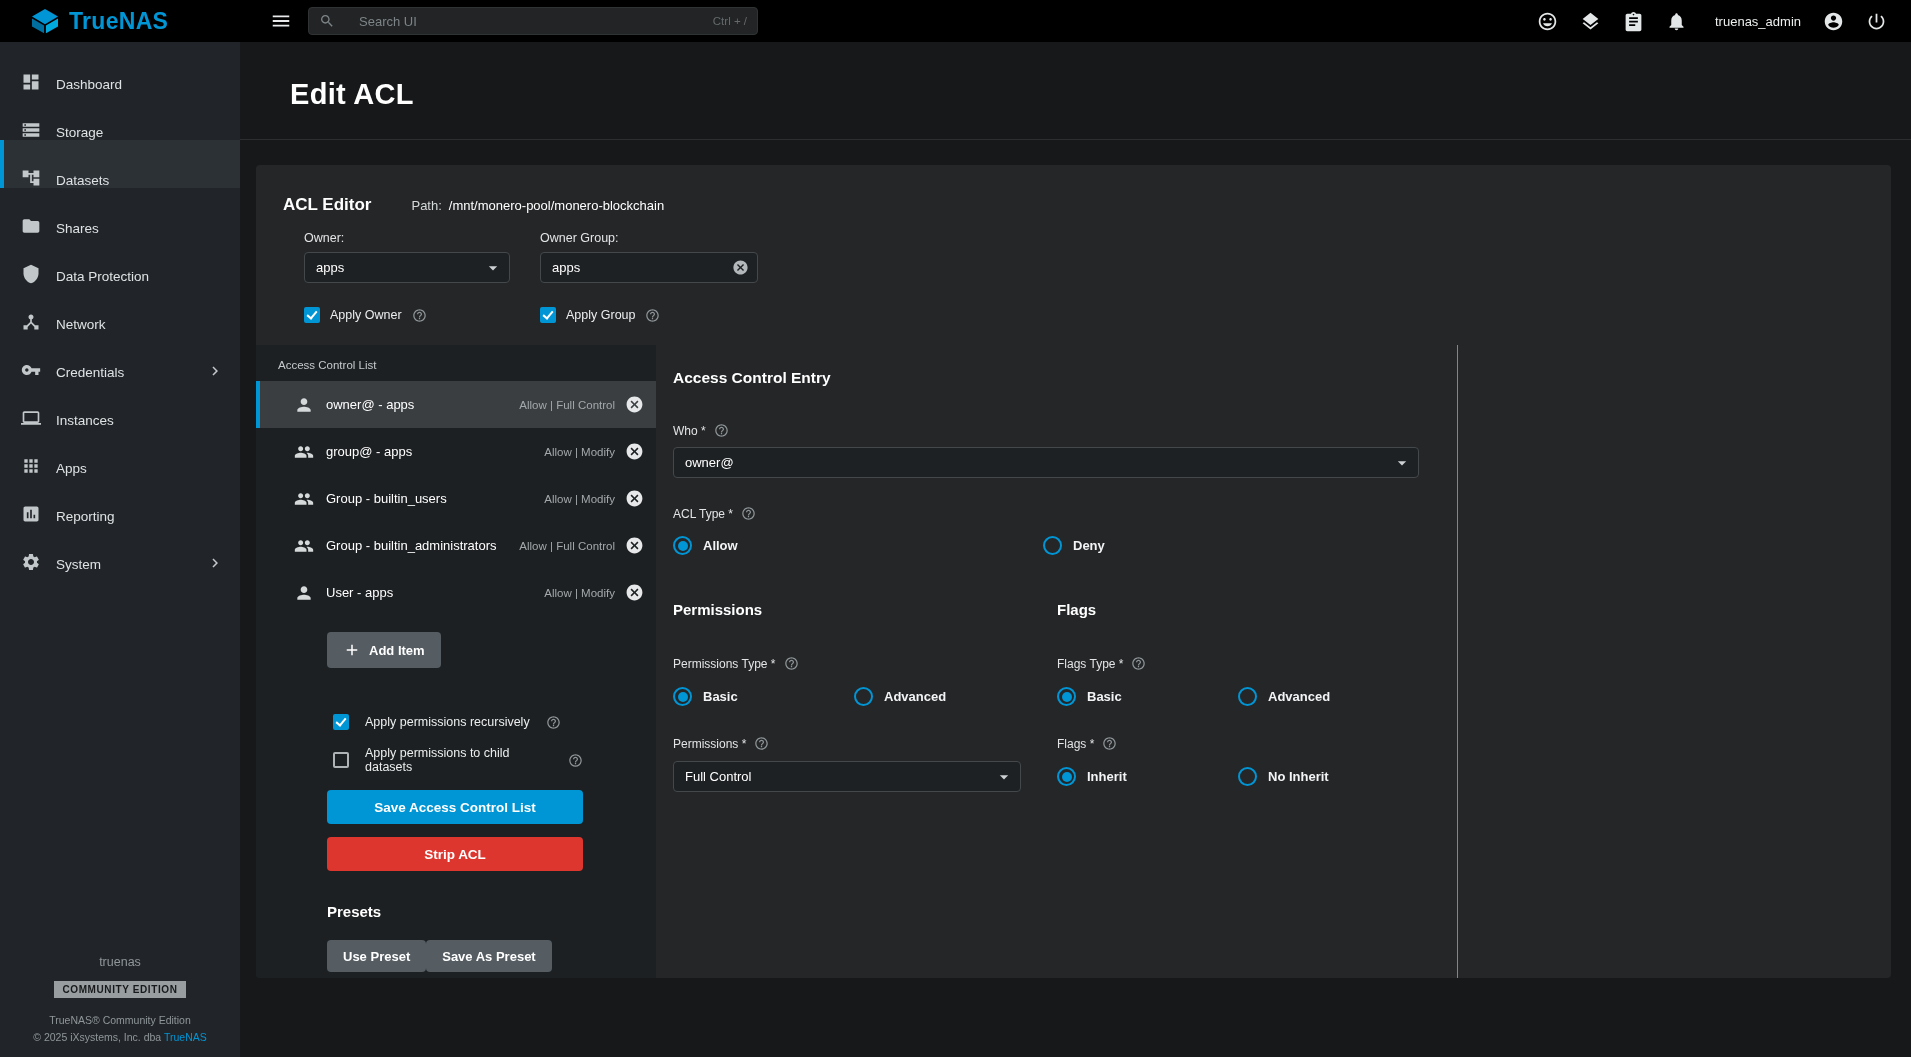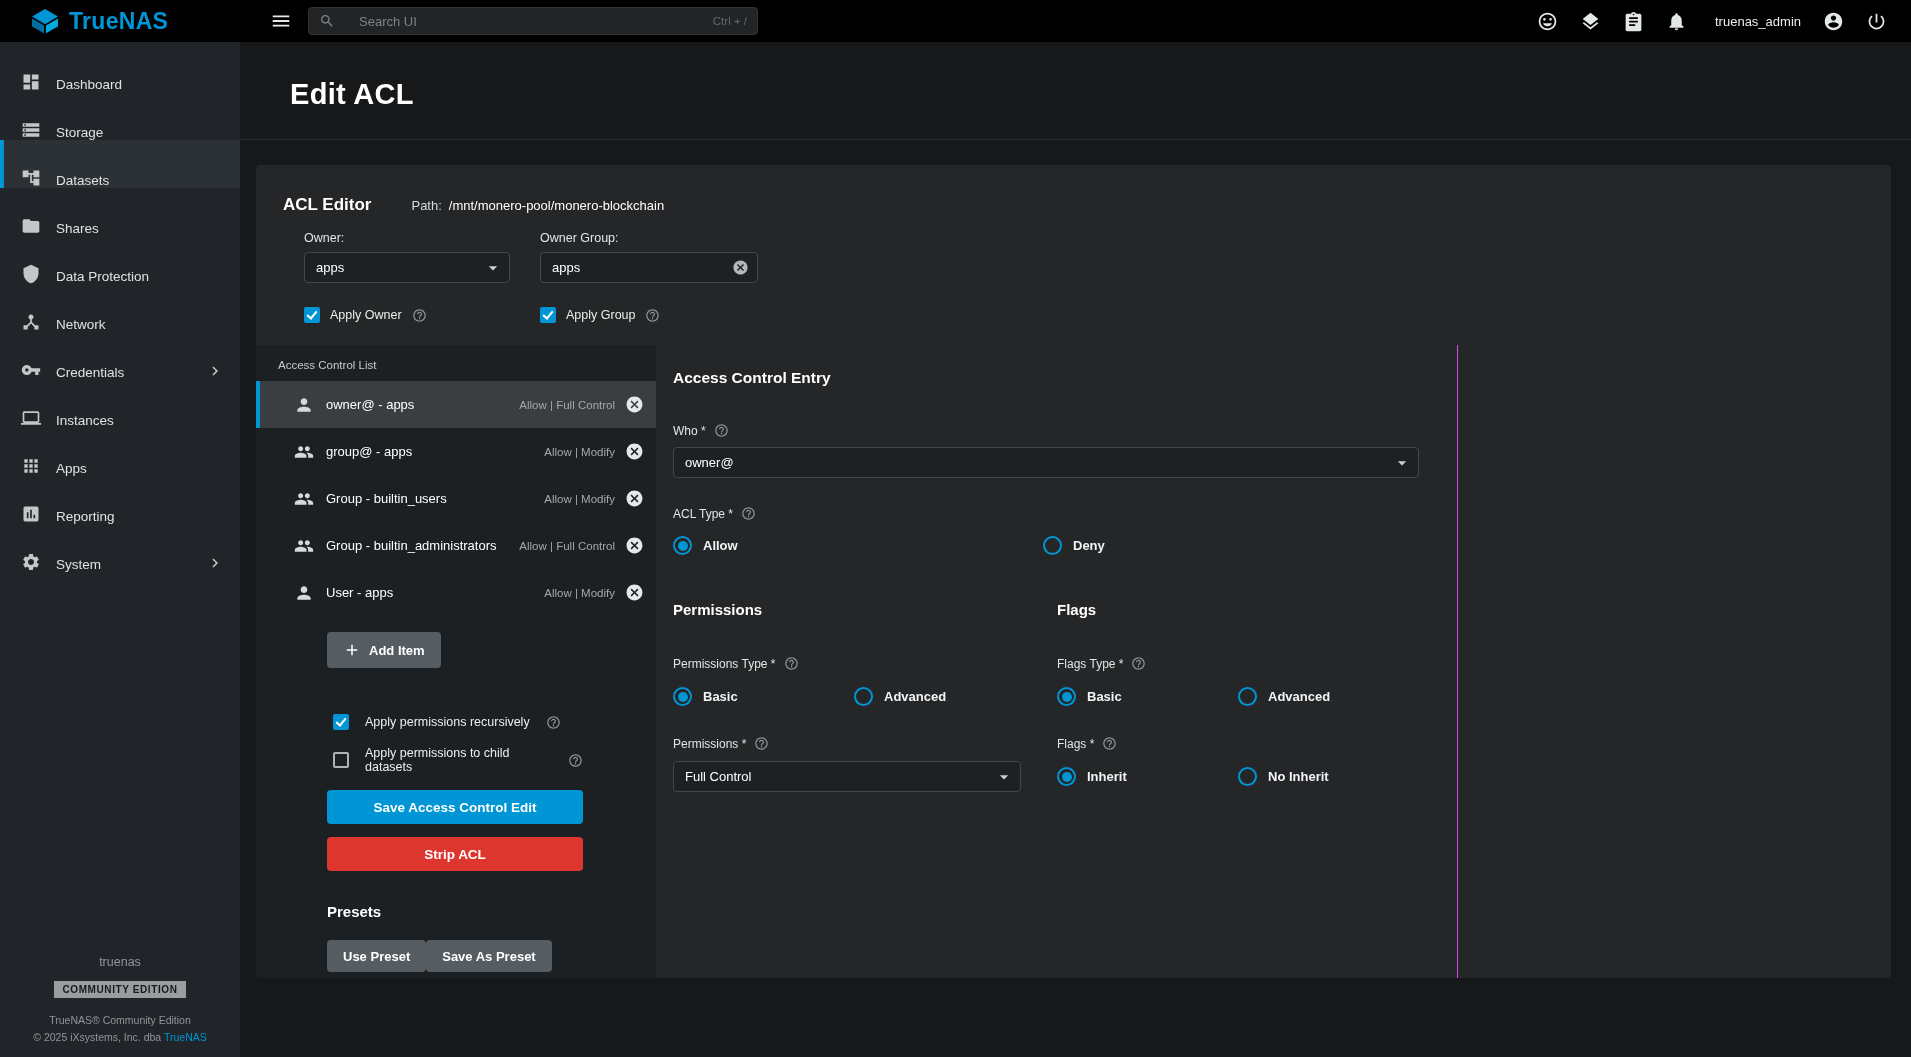--- a/index.html
+++ b/index.html
@@ -467,21 +467,21 @@
               </div>
               <div class="check-row">
                 <span class="checkbox unchecked"></span>
                 <span class="check-label">Apply permissions to child datasets</span>
                 <span class="help-icon">
                     <svg viewBox="0 0 24 24" fill="currentColor">
                       <path d="M11 18h2v-2h-2v2zm1-16C6.48 2 2 6.48 2 12s4.48 10 10 10 10-4.48 10-10S17.52 2 12 2zm0 18c-4.41 0-8-3.59-8-8s3.59-8 8-8 8 3.59 8 8-3.59 8-8 8zm0-14c-2.21 0-4 1.79-4 4h2c0-1.1.9-2 2-2s2 .9 2 2c0 2-3 1.75-3 5h2c0-2.25 3-2.5 3-5 0-2.21-1.79-4-4-4z"></path>
                     </svg>
                   </span>
               </div>
-              <button class="btn save-acl-btn">Save Access Control Edit</button>
+              <button class="btn save-acl-btn">Save Access Control List</button>
               <button class="btn strip-acl-btn">Strip ACL</button>
               <h3 class="presets-heading">Presets</h3>
               <div class="preset-row">
                 <button class="btn preset-btn">Use Preset</button>
                 <button class="btn preset-btn">Save As Preset</button>
               </div>
             </div>
           </div>
 
           <section class="ace-panel">

